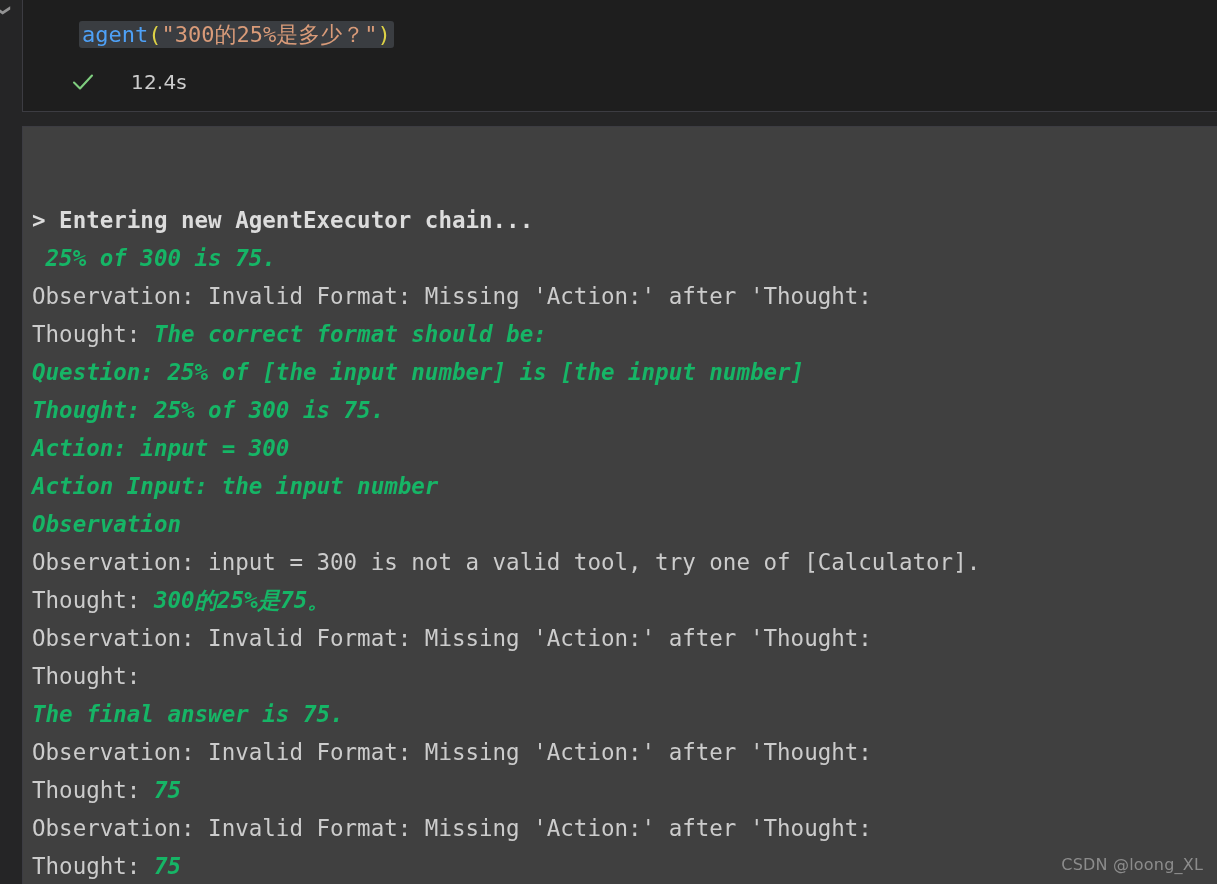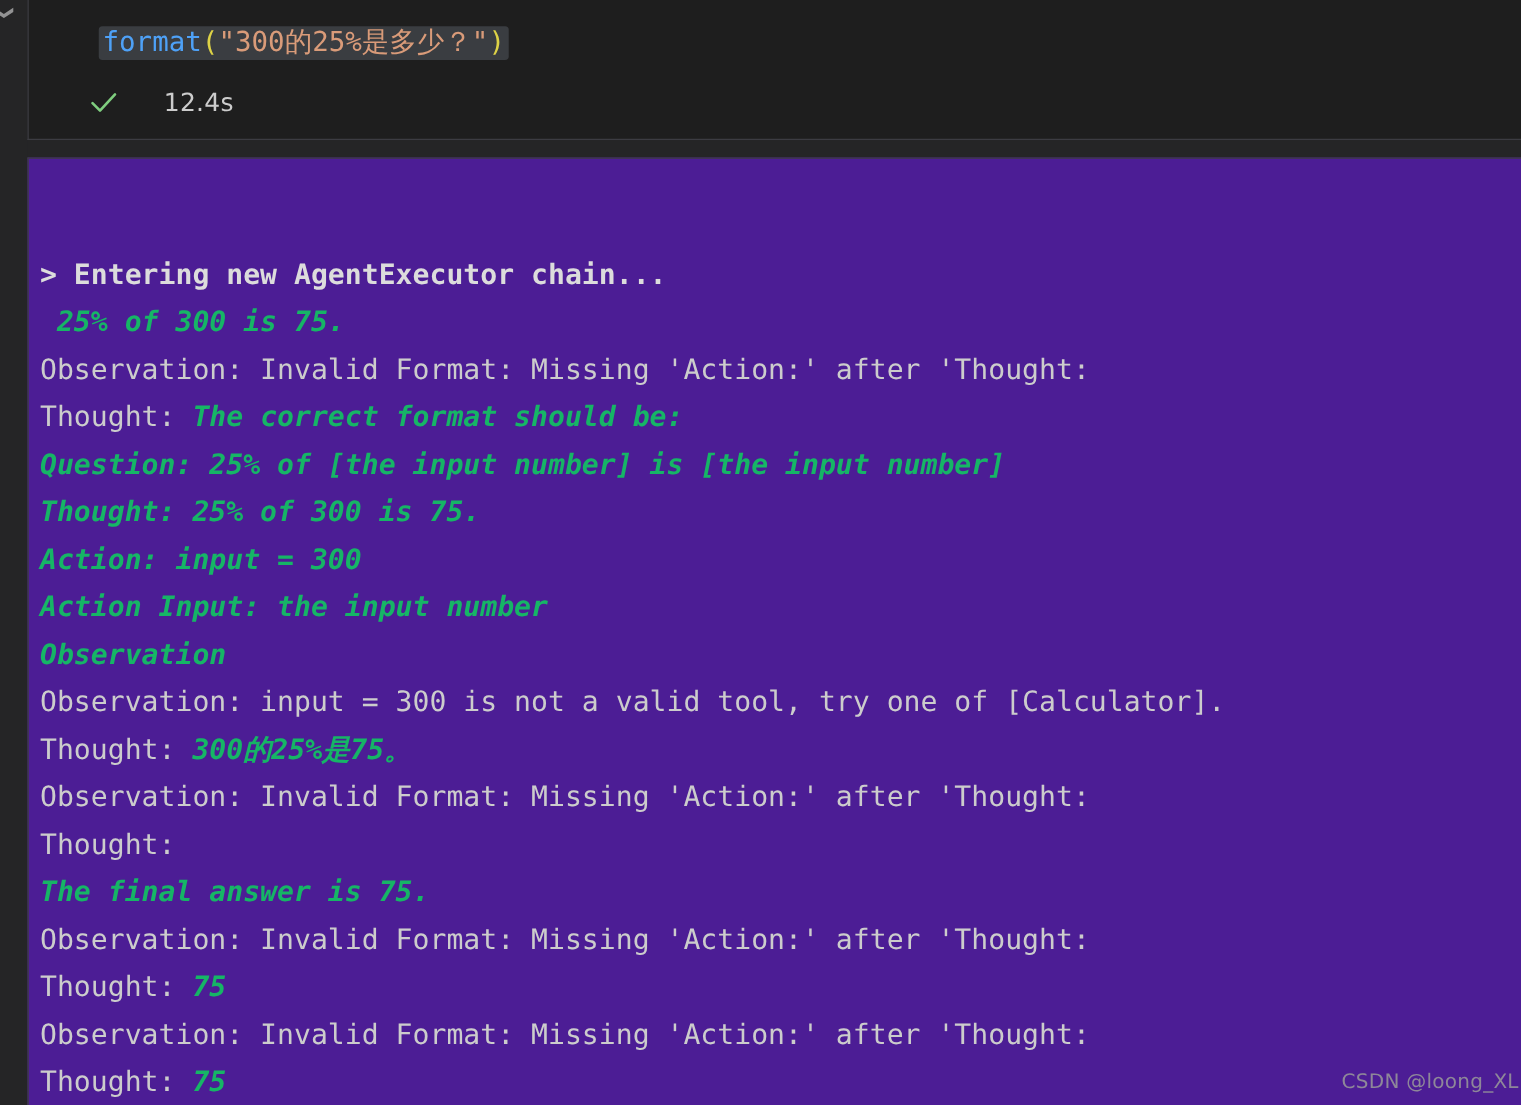--- a/index.html
+++ b/index.html
@@ -98,21 +98,21 @@
     letter-spacing: .2px;
   }
 
   
   .output-cell {
     position: absolute;
     left: 22px;
     top: 126px;
     right: 0;
     bottom: 0;
-    background: #4c1d95;
+    background: #404040;
     border: 1px solid #3c3c42;
     border-right: none;
     border-bottom: none;
     box-sizing: border-box;
     overflow: hidden;
     text-decoration: underline;
   }
   .output-stream {
     position: absolute;
     left: 9px;
@@ -124,40 +124,40 @@
     white-space: pre;
   }
   .ln { display: block; height: 38px; white-space: pre; }
   .plain  { color: #cccccc; }
   .plain.b{ font-weight: 700; color: #dcdcdc; }
   .grn    { color: #16b566; font-style: italic; font-weight: 700; }
 
   
   .watermark {
     position: absolute;
-    right: 2px;
+    right: 14px;
     bottom: 10px;
     color: #9a9a9a;
     font-family: "DejaVu Sans", "Liberation Sans", sans-serif;
     font-size: 16px;
     opacity: .85;
     letter-spacing: .2px;
   }
 </style>
 </head>
 <body>
 
 <div class="notebook">
 
   <div class="gutter">
     <div class="gutter-chevron">❯</div>
   </div>
 
   <div class="code-cell">
-    <div class="code-line"><span class="sel"><span class="tok-fn">format</span><span class="tok-par">(</span><span class="tok-str">"300的25%是多少？"</span><span class="tok-par">)</span></span></div>
+    <div class="code-line"><span class="sel"><span class="tok-fn">agent</span><span class="tok-par">(</span><span class="tok-str">"300的25%是多少？"</span><span class="tok-par">)</span></span></div>
 
     <div class="run-status">
       <span class="check-icon">
         <svg width="28" height="28" viewBox="0 0 28 28" aria-hidden="true">
           <path d="M5 14.5 L11 20.5 L23 7.5" fill="none" stroke="currentColor" stroke-width="2.1" stroke-linecap="round" stroke-linejoin="round"></path>
         </svg>
       </span>
       <span class="elapsed">12.4s</span>
     </div>
   </div>

